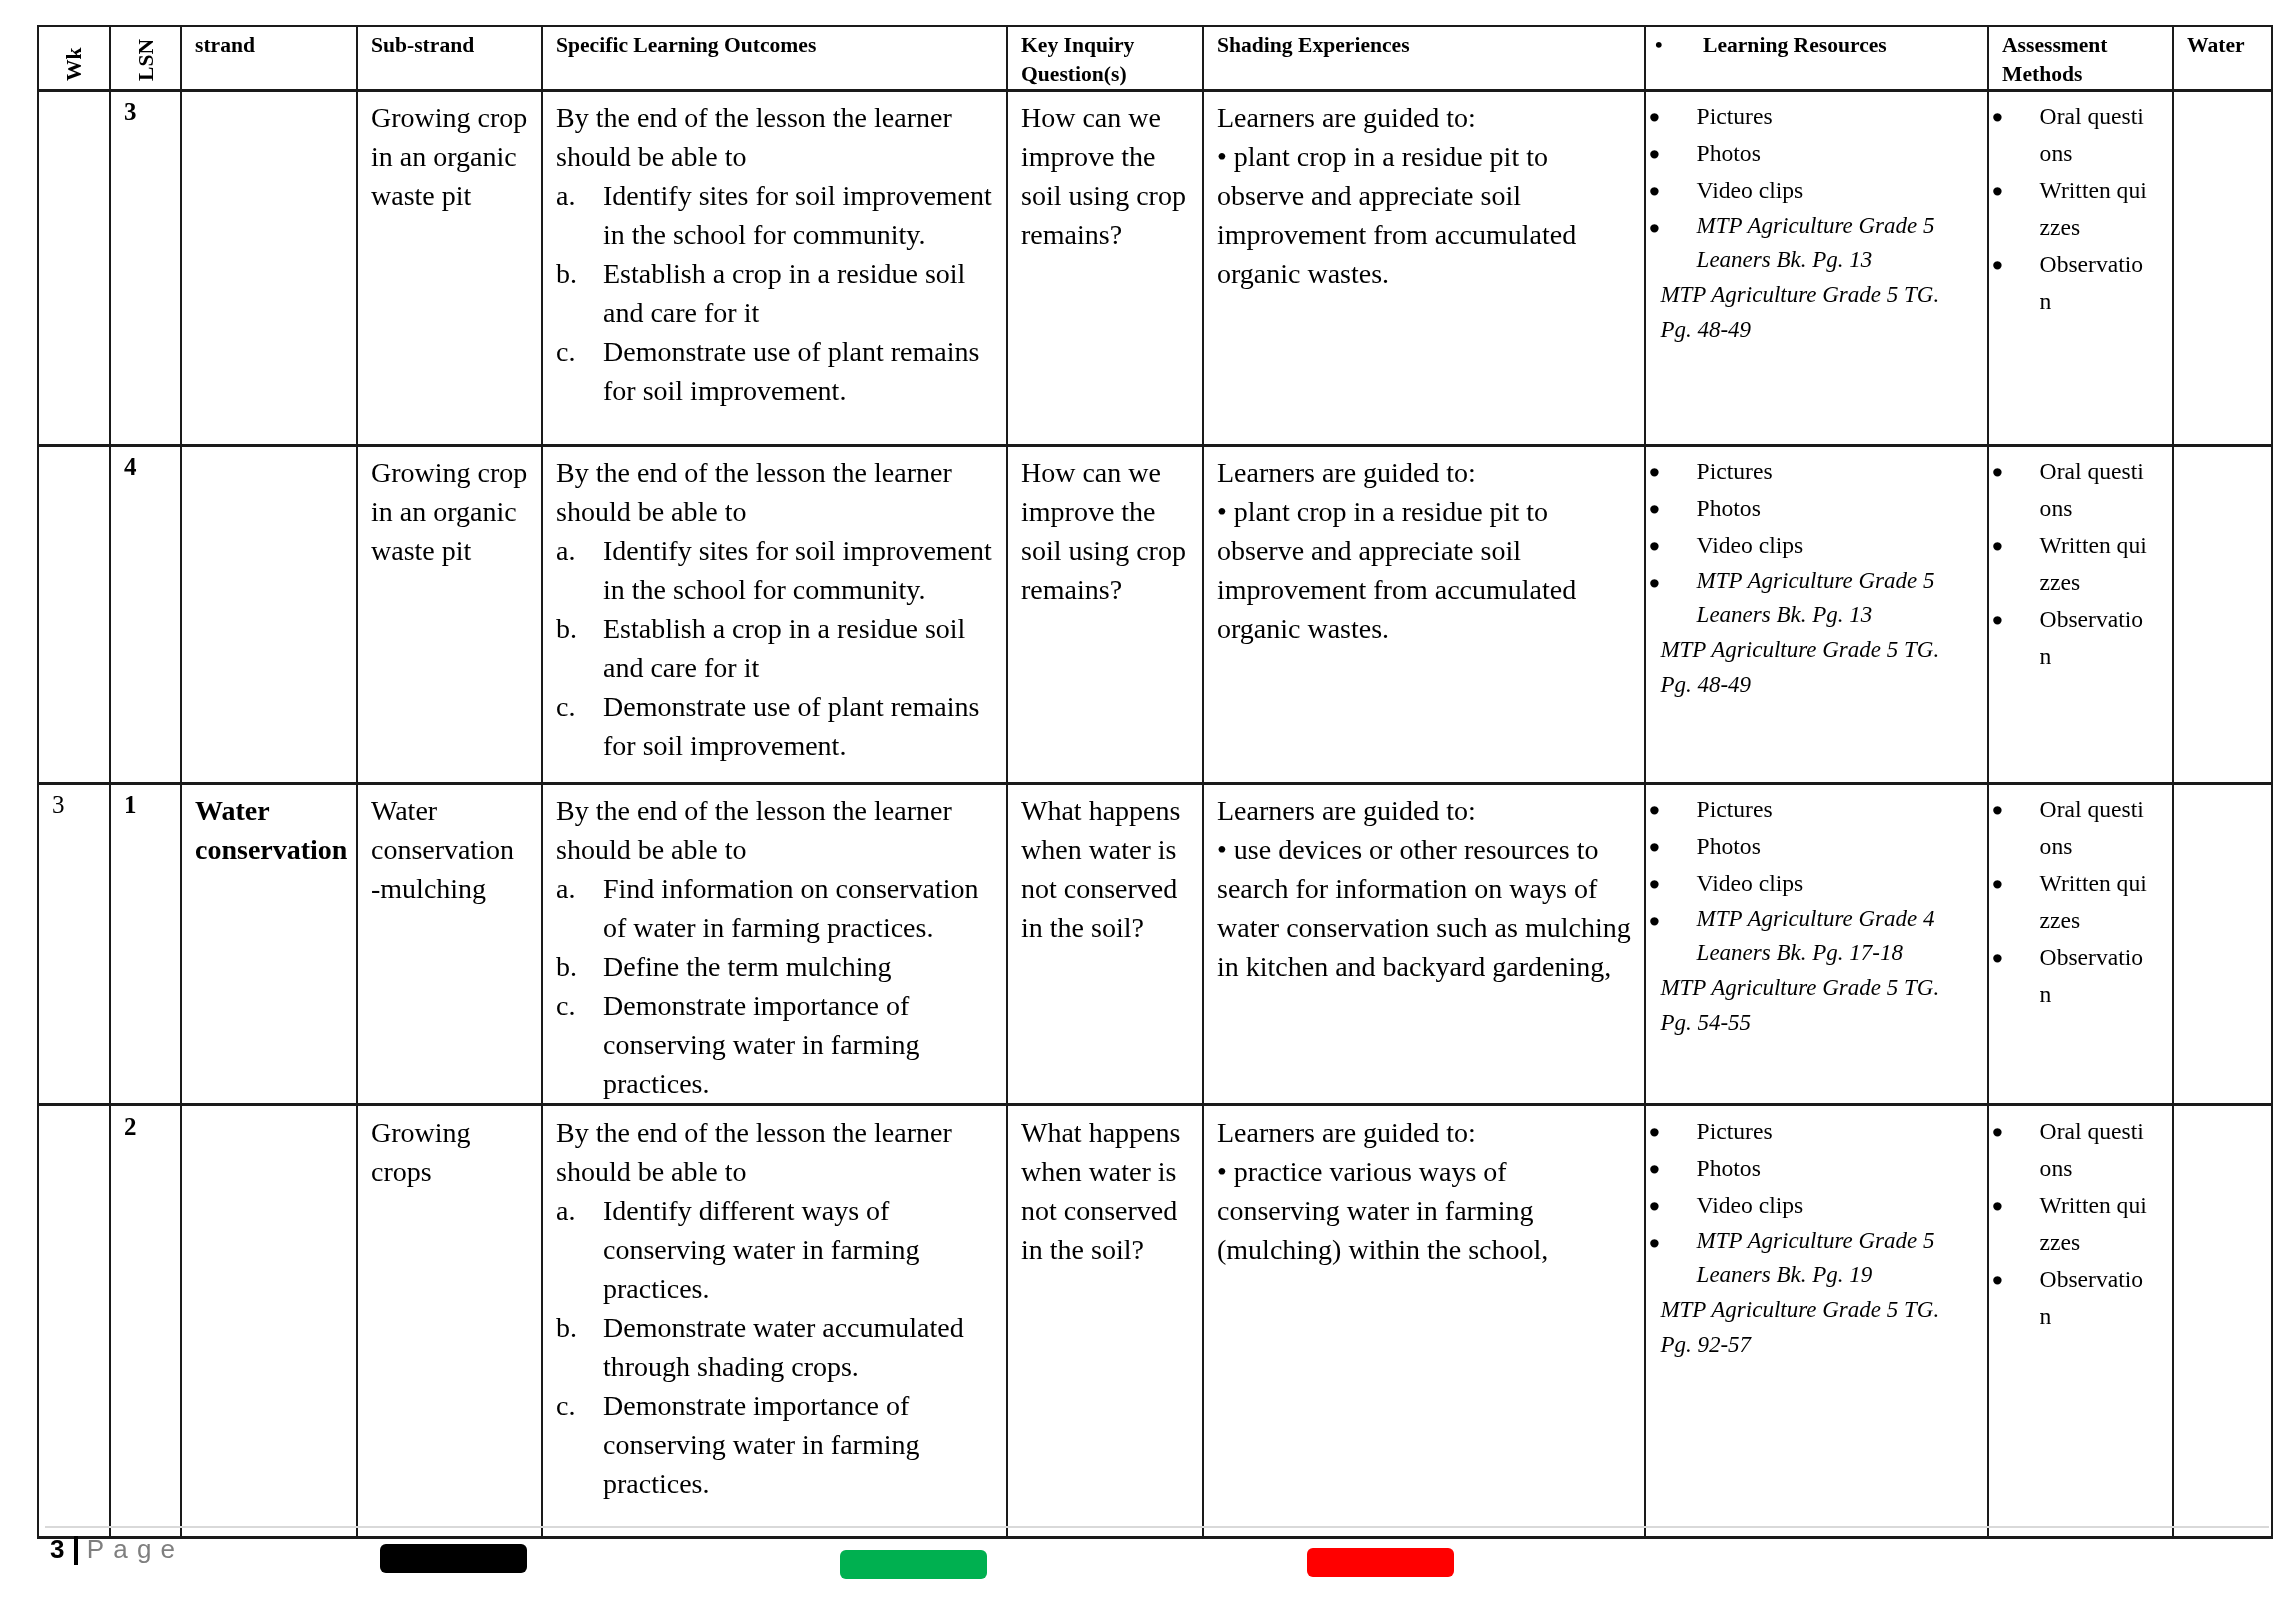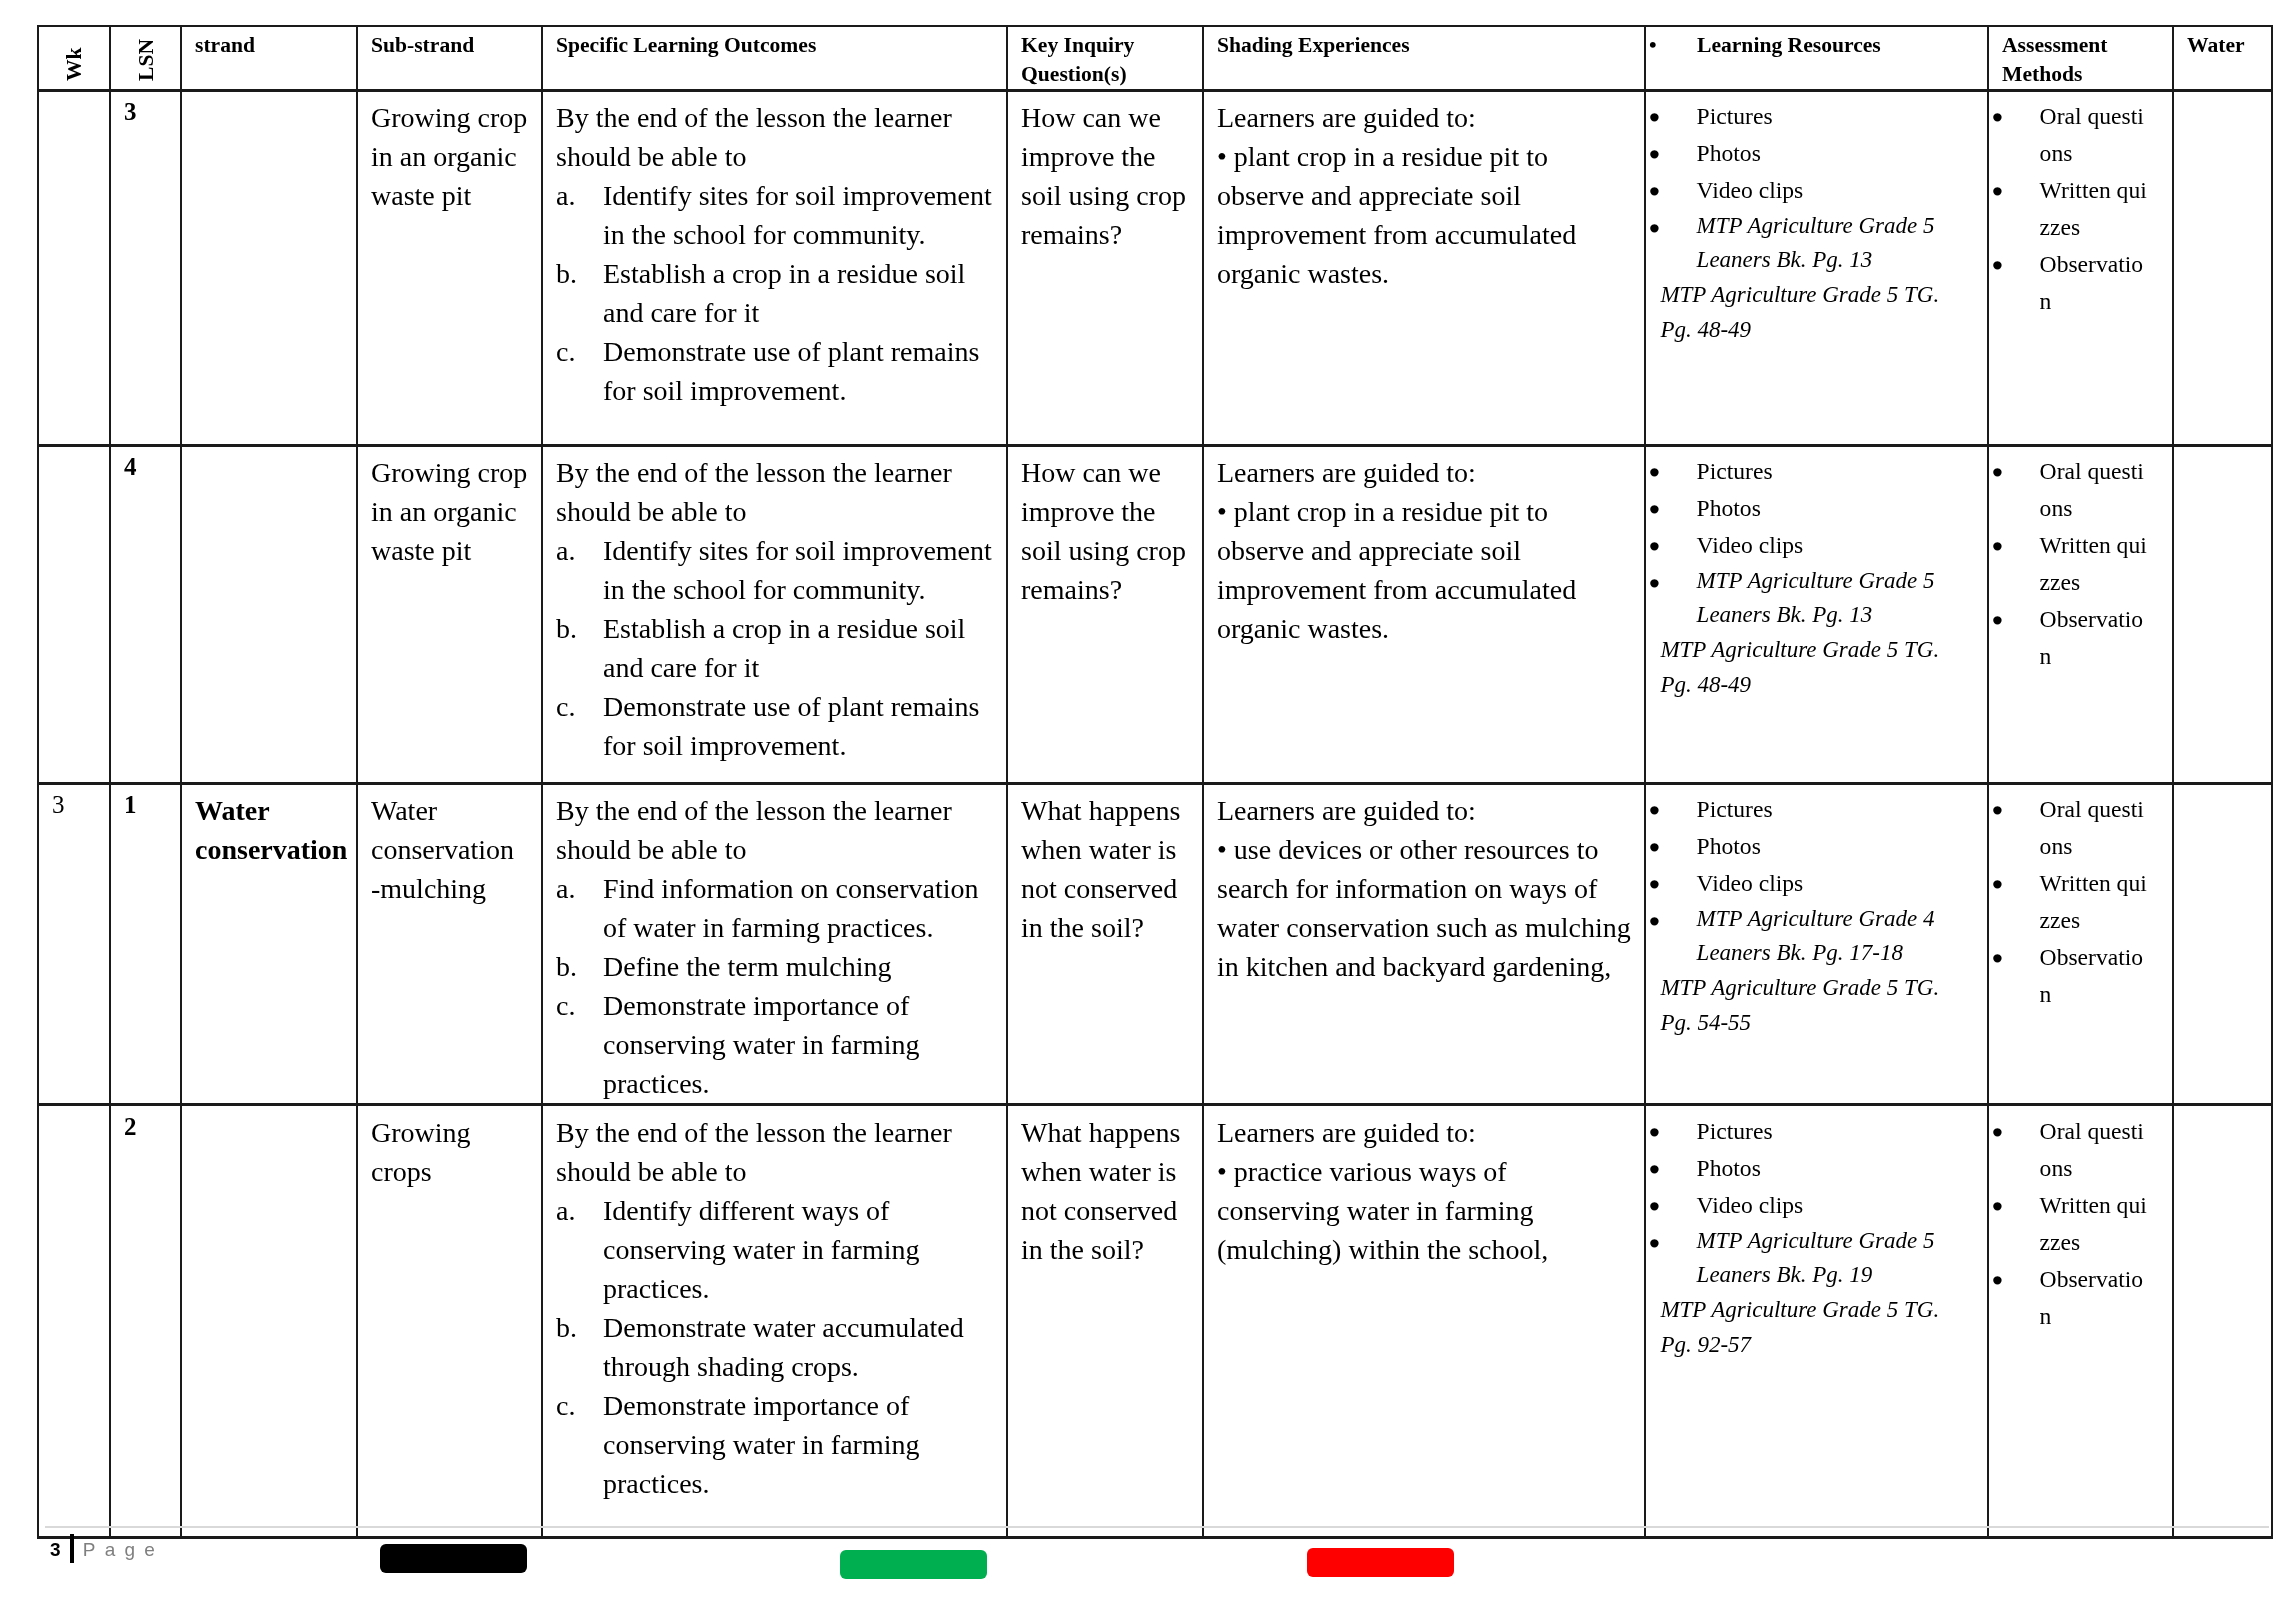--- a/index.html
+++ b/index.html
@@ -33,21 +33,21 @@
   ol.outs li .lbl { width: 47px; flex: 0 0 47px; }
 
   ul.bul { margin: 0; padding: 0; list-style: none; }
   ul.bul li { display: flex; font-size: 23.6px; line-height: 37px; }
   ul.bul li .dot { flex: 0 0 48px; width: 48px; font-size: 19.6px; }
   ul.bul li .ital { font-style: italic; font-size: 23px; line-height: 34px; }
   .tg { font-style: italic; font-size: 23px; line-height: 35px; padding-left: 0; margin-left: -11.8px; }
 
   .footer-rule { position: absolute; left: 45px; top: 1526px; width: 2224px; height: 2px; background: #d9d9d9; }
   .page-num { position: absolute; left: 50px; top: 1533px; font-family: "Liberation Sans", "DejaVu Sans", sans-serif;
-              font-size: 19px; line-height: 33px; }
+              font-size: 26px; line-height: 33px; }
   .page-num .n { font-weight: bold; color: #000; }
   .page-num .bar { display: inline-block; width: 3.9px; height: 29px; background: #000; vertical-align: -6.5px; margin: 0 9.2px 0 9.2px; }
   .page-num .p { color: #7f7f7f; letter-spacing: 9.2px; }
 
   .swatch { position: absolute; width: 147px; height: 29px; border-radius: 5.9px; }
 </style>
 </head>
 <body>
 
 <table class="scheme">
@@ -69,21 +69,21 @@
           <span>Wk</span>
         </th>
       <th class="vert">
           <span>LSN</span>
         </th>
       <th>strand</th>
       <th>Sub-strand</th>
       <th>Specific Learning Outcomes</th>
       <th>Key Inquiry Question(s)</th>
       <th>Shading Experiences</th>
-      <th style="padding-left:3px">
+      <th style="padding-left:9px">
         <span style="display:inline-block;width:48px">•</span><span>Learning Resources</span>
       </th>
       <th>Assessment Methods</th>
       <th>Water</th>
     </tr>
   </thead>
   <tbody id="tbody">
   <tr class="r1">
     <td class="num"><span style="font-weight:normal"></span></td>
     <td class="num"><span>3</span></td>

